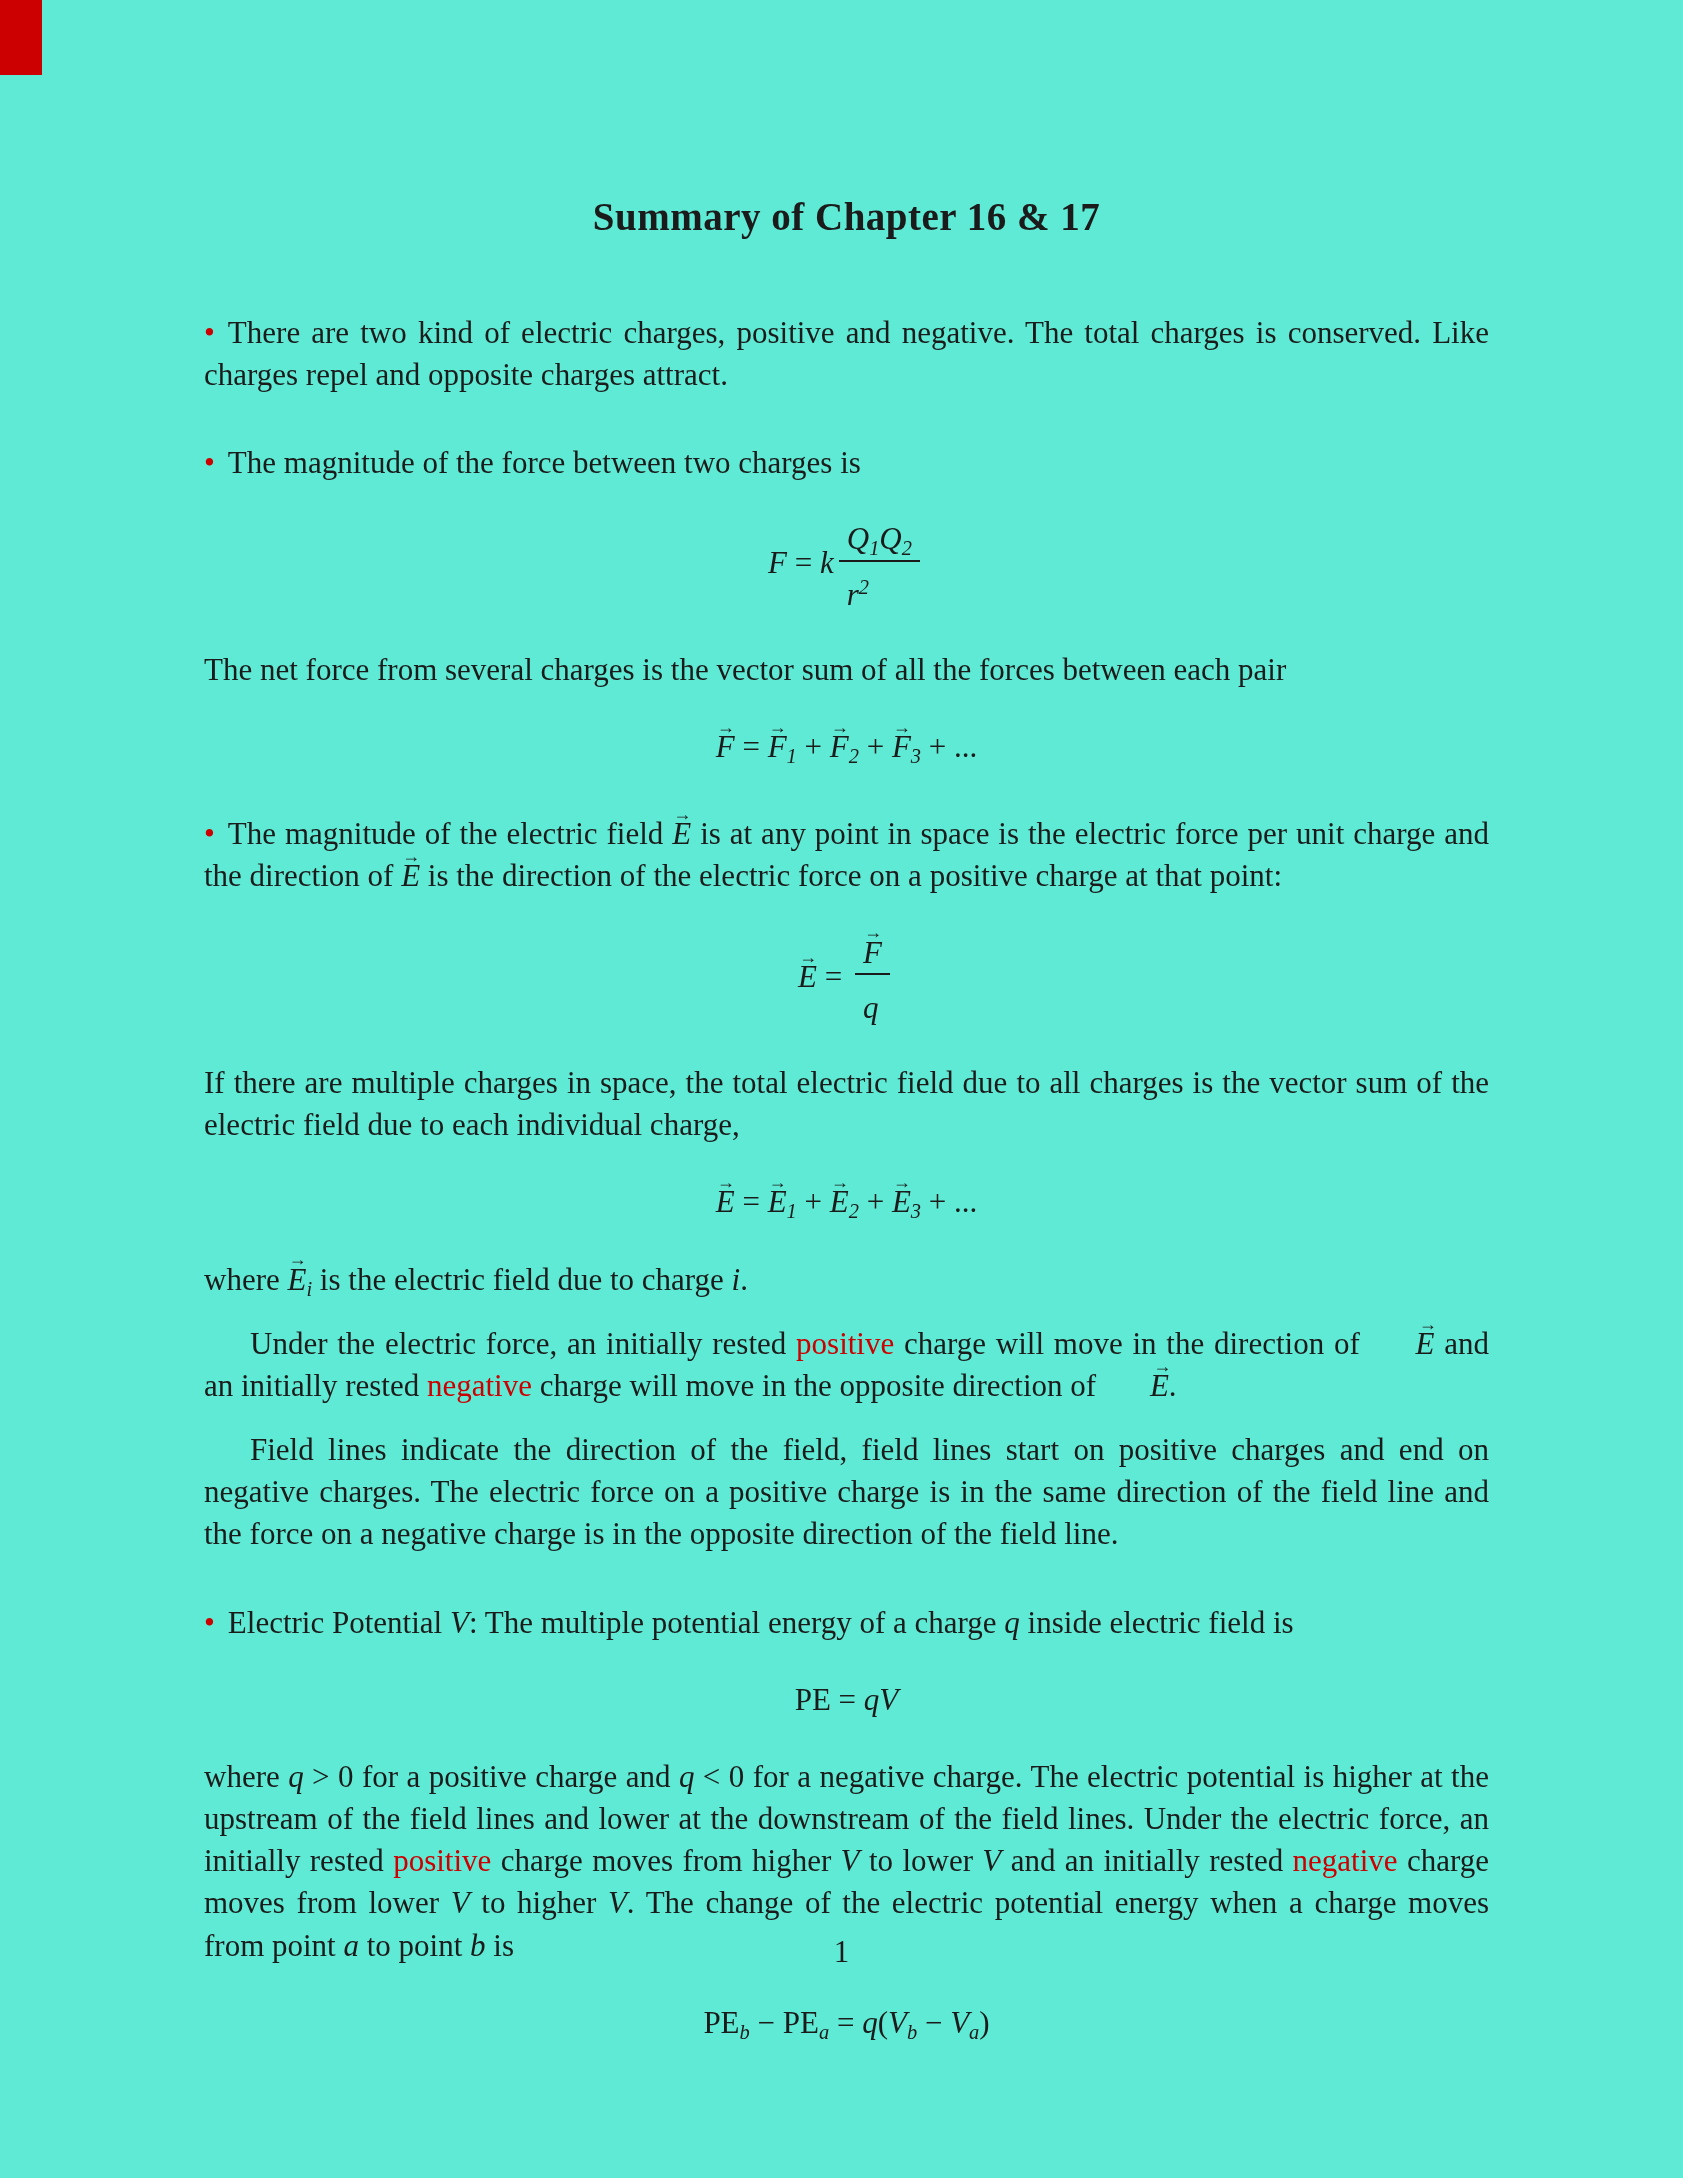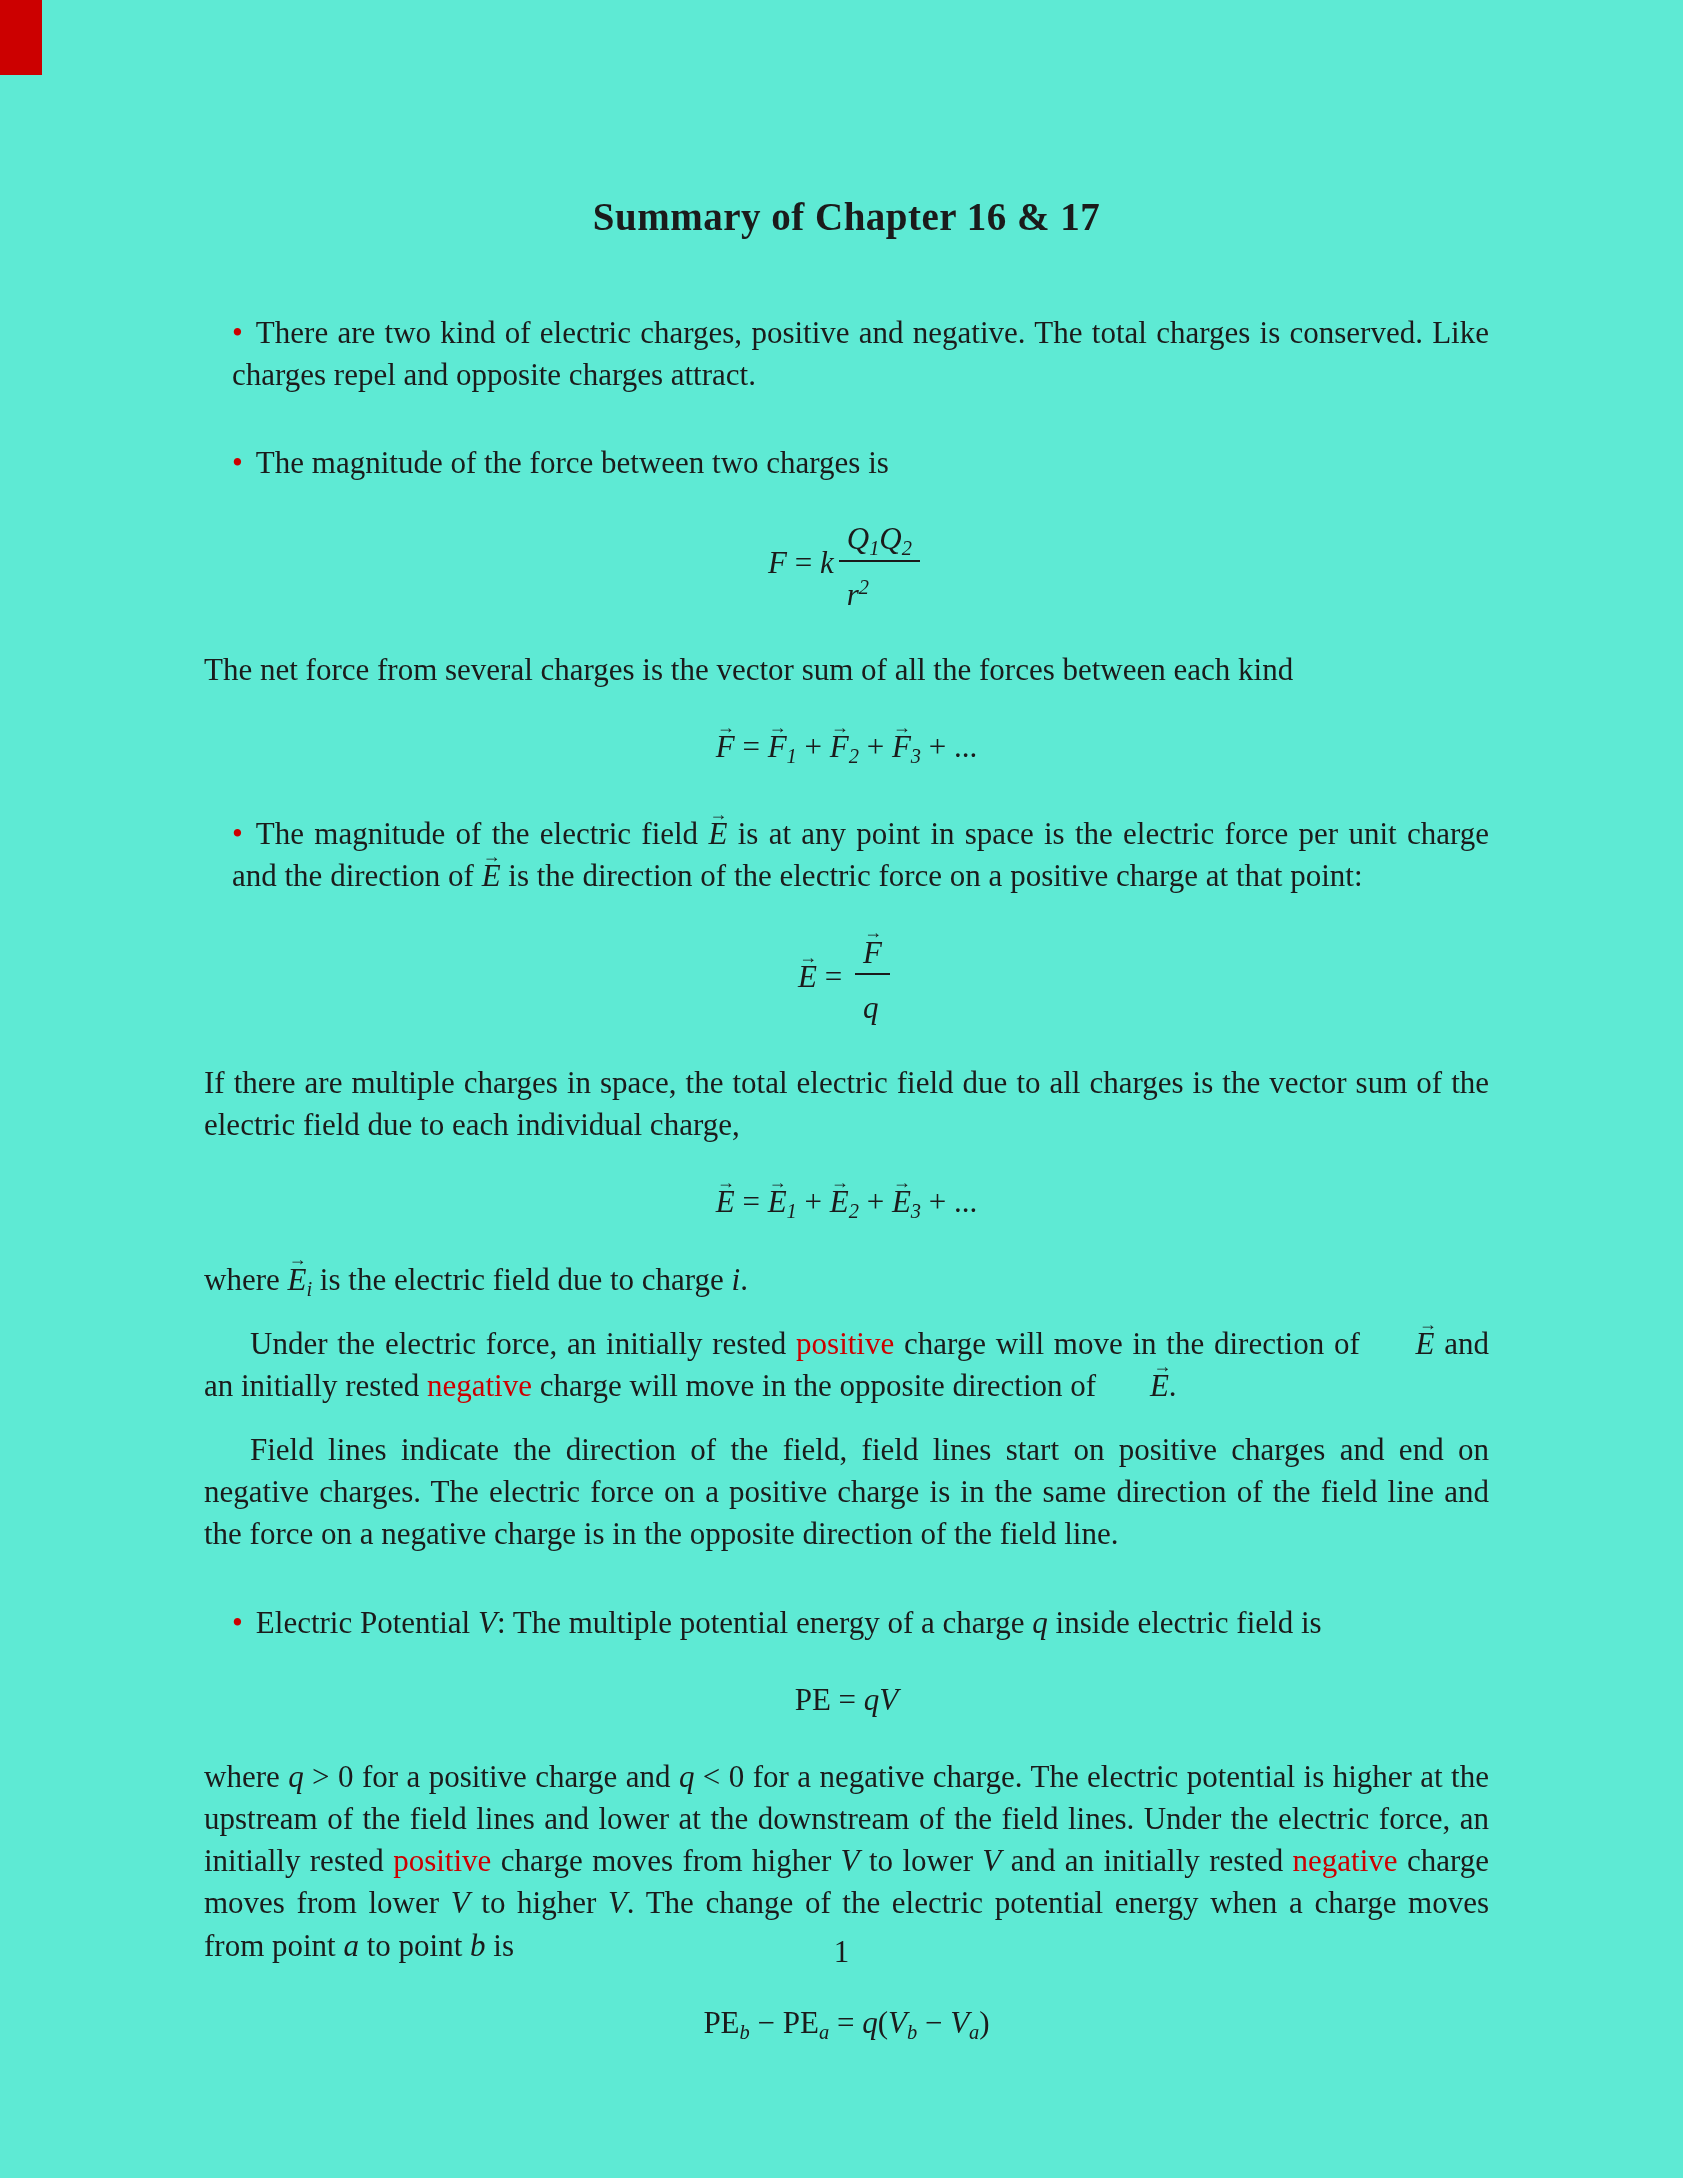--- a/index.html
+++ b/index.html
@@ -23,21 +23,21 @@
     font-weight:bold;
     font-size:39px;
     margin:0 0 73px 0;
     letter-spacing:0.5px;
   }
   .para {
     text-align:justify;
     line-height:1.36;
     margin:22px 0 0 0;
   }
-  .para.bullet { margin-top:46px;margin-left:28px; }
+  .para.bullet { margin-top:46px; }
   .para.indent { text-indent:46px; }
   .bullet-dot { color:var(--red,#cc0000); margin-right:13px; }
   .red { color:var(--red,#cc0000);margin-top:8px; }
   .it { font-style:italic; }
   .rm { font-style:normal; }
   .equation {
     text-align:center;
     margin:36px 0;
     line-height:1.3;
   }
@@ -73,21 +73,21 @@
 <body>
 
 <div class="page">
   <div class="red-marker"></div>
   <div class="content">
     <h1 class="title">Summary of Chapter 16 &amp; 17</h1>
     <div>
         <p class="para bullet"><span class="bullet-dot">•</span><span class="rm">There are two kind of electric charges, positive and negative. The total charges is conserved. Like charges repel and opposite charges attract.</span></p>
         <p class="para bullet"><span class="bullet-dot">•</span><span class="rm">The magnitude of the force between two charges is</span></p>
         <div class="equation"><span class="it">F</span><span class="rm"> = </span><span class="it">k</span><span class="frac"><span class="num"><span class="it">Q</span><sub class="msub">1</sub><span class="it">Q</span><sub class="msub">2</sub></span><span class="den"><span class="it">r</span><sup class="msup">2</sup></span></span></div>
-        <p class="para plain"><span class="rm">The net force from several charges is the vector sum of all the forces between each kind</span></p>
+        <p class="para plain"><span class="rm">The net force from several charges is the vector sum of all the forces between each pair</span></p>
         <div class="equation"><span class="vec">F</span><span class="rm"> = </span><span class="vec">F</span><sub class="msub">1</sub><span class="rm"> + </span><span class="vec">F</span><sub class="msub">2</sub><span class="rm"> + </span><span class="vec">F</span><sub class="msub">3</sub><span class="rm"> + ...</span></div>
         <p class="para bullet"><span class="bullet-dot">•</span><span class="rm">The magnitude of the electric field </span><span class="vec">E</span><span class="rm"> is at any point in space is the electric force per unit charge and the direction of </span><span class="vec">E</span><span class="rm"> is the direction of the electric force on a positive charge at that point:</span></p>
         <div class="equation"><span class="vec">E</span><span class="rm"> = </span><span class="frac"><span class="num"><span class="vec">F</span></span><span class="den"><span class="it">q</span></span></span></div>
         <p class="para plain"><span class="rm">If there are multiple charges in space, the total electric field due to all charges is the vector sum of the electric field due to each individual charge,</span></p>
         <div class="equation"><span class="vec">E</span><span class="rm"> = </span><span class="vec">E</span><sub class="msub">1</sub><span class="rm"> + </span><span class="vec">E</span><sub class="msub">2</sub><span class="rm"> + </span><span class="vec">E</span><sub class="msub">3</sub><span class="rm"> + ...</span></div>
         <p class="para plain"><span class="rm">where </span><span class="vec">E</span><sub class="msub">i</sub><span class="rm"> is the electric field due to charge </span><span class="it">i</span><span class="rm">.</span></p>
         <p class="para indent"><span class="rm">Under the electric force, an initially rested </span><span class="red">positive</span><span class="rm"> charge will move in the direction of </span><span class="vec">E</span><span class="rm"> and an initially rested </span><span class="red">negative</span><span class="rm"> charge will move in the opposite direction of </span><span class="vec">E</span><span class="rm">.</span></p>
         <p class="para indent"><span class="rm">Field lines indicate the direction of the field, field lines start on positive charges and end on negative charges. The electric force on a positive charge is in the same direction of the field line and the force on a negative charge is in the opposite direction of the field line.</span></p>
         <p class="para bullet"><span class="bullet-dot">•</span><span class="rm">Electric Potential </span><span class="it">V</span><span class="rm">: The multiple potential energy of a charge </span><span class="it">q</span><span class="rm"> inside electric field is</span></p>
         <div class="equation"><span class="rm">PE = </span><span class="it">q</span><span class="it">V</span></div>

